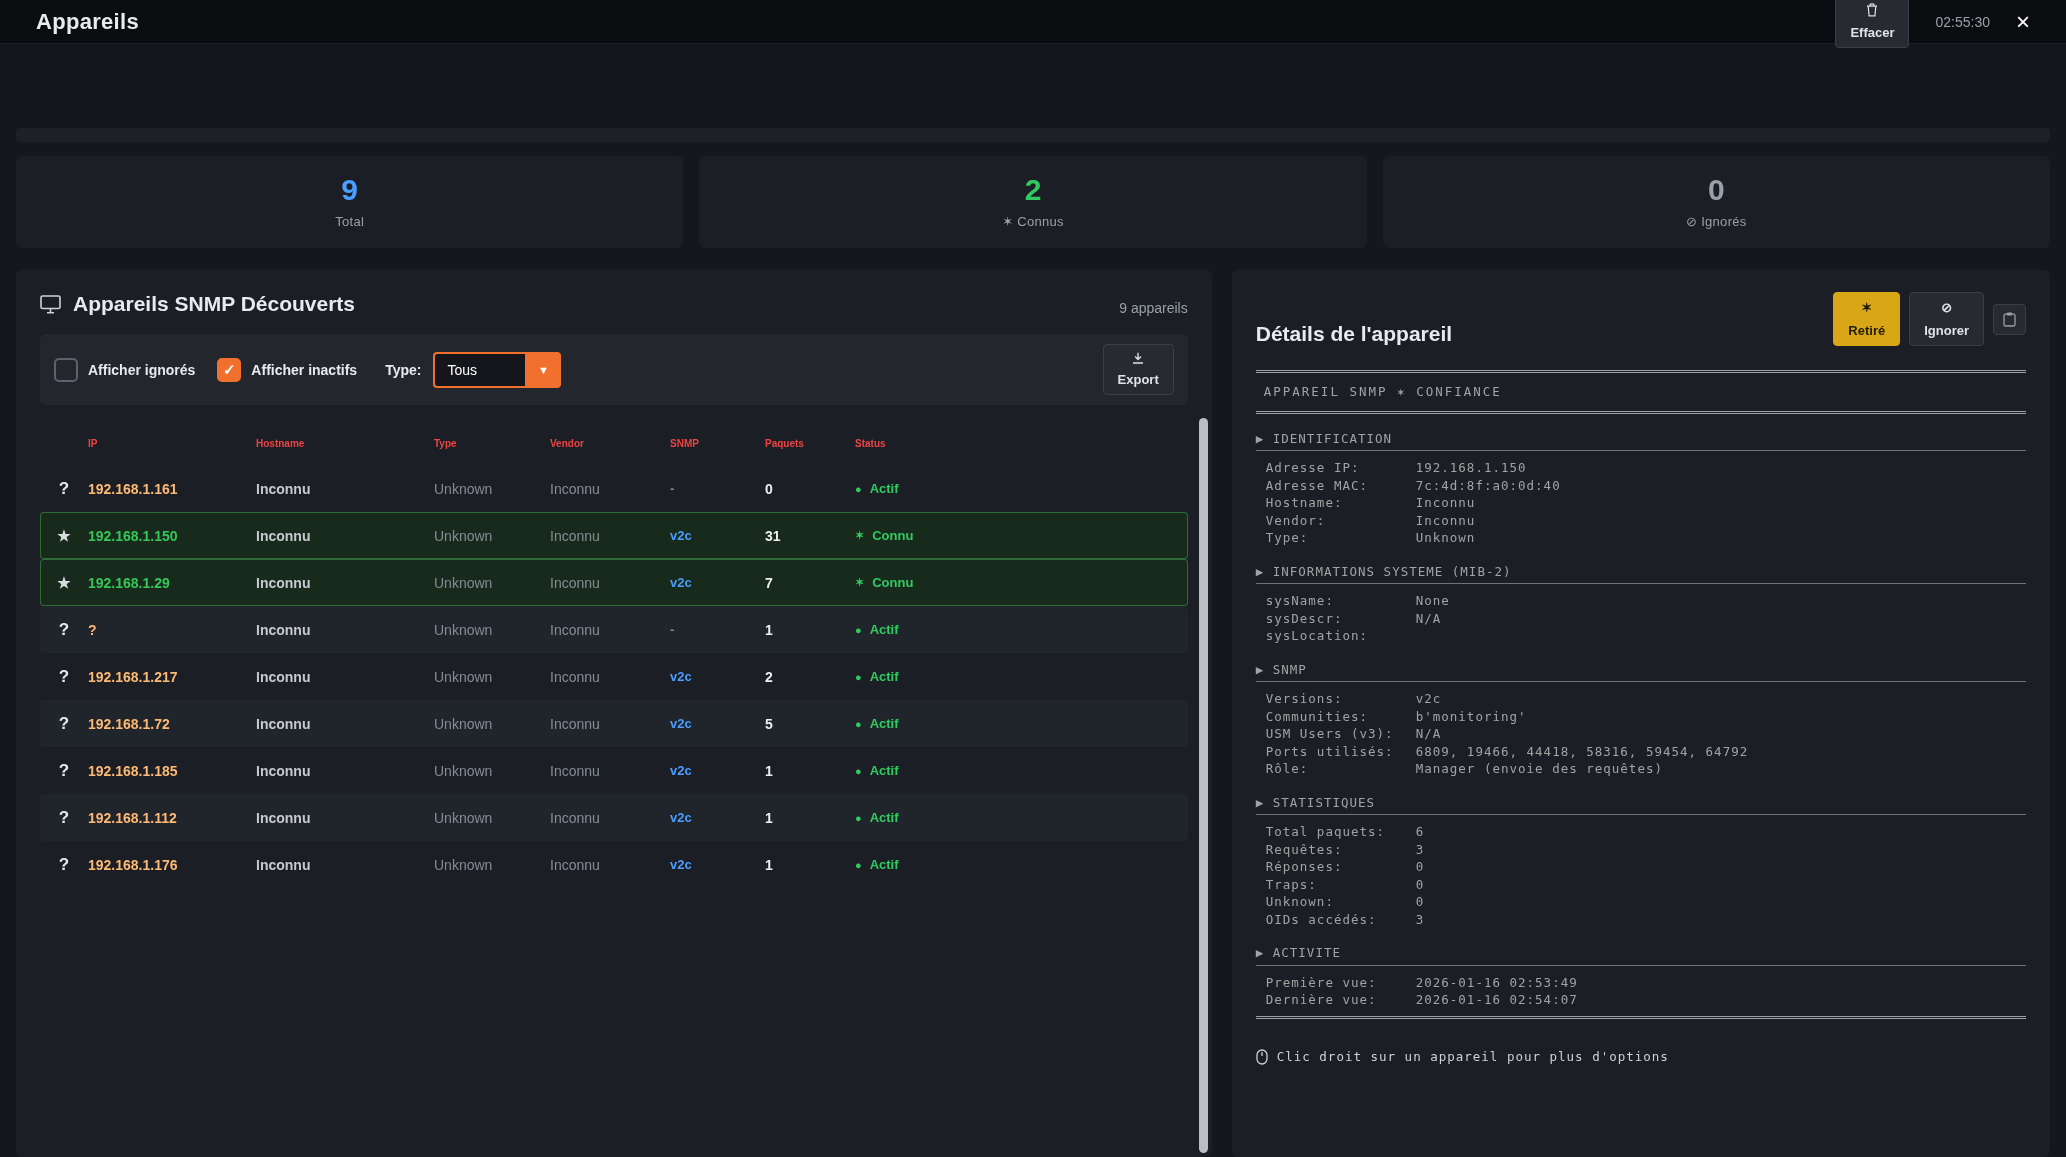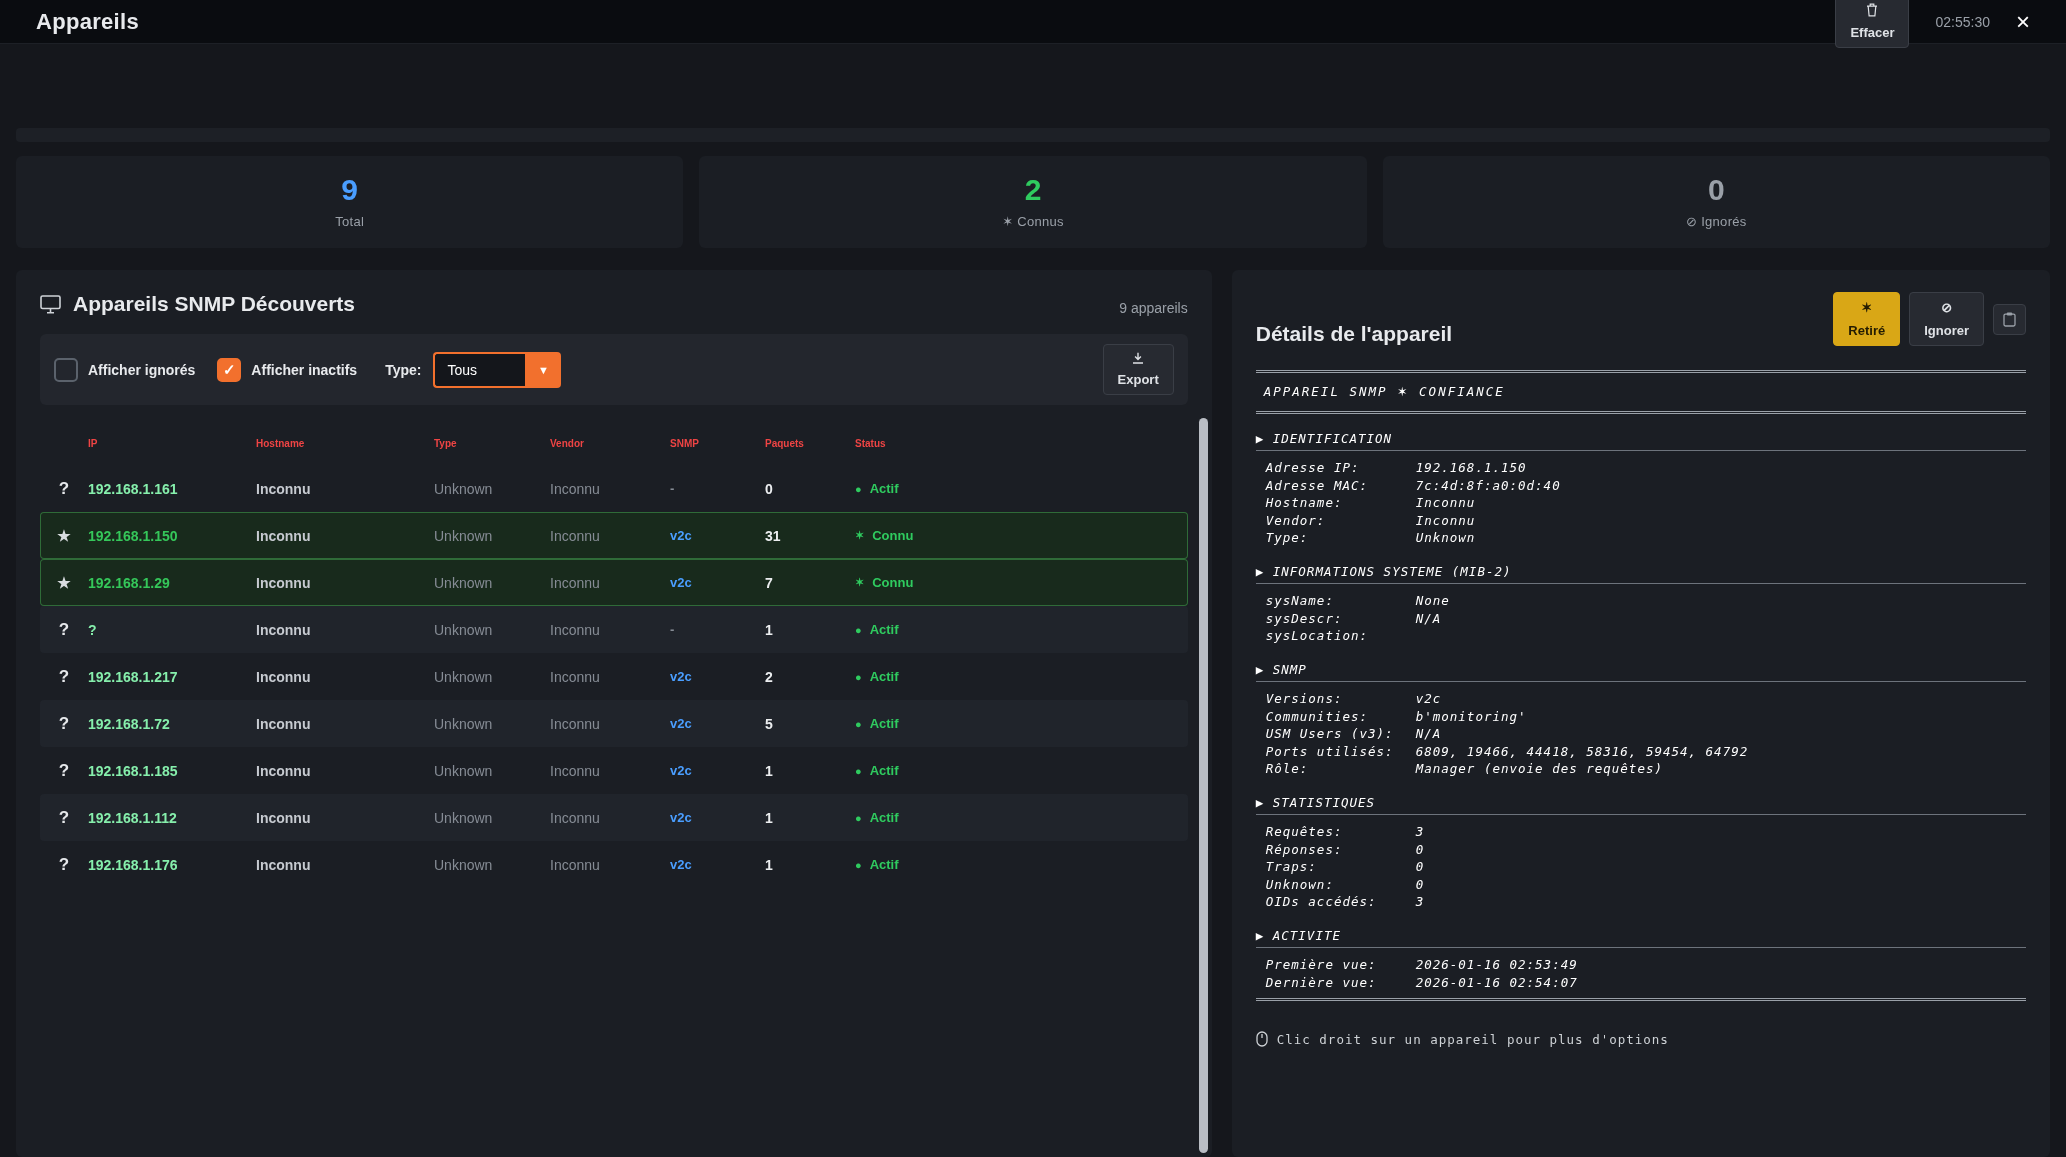--- a/index.html
+++ b/index.html
@@ -86,41 +86,40 @@
     display:grid;
     grid-template-columns:48px 168px 178px 116px 120px 95px 90px 1fr;
     align-items:center;
   }
   .thead { height:44px; color:#ef4444; font-weight:bold; font-size:10px; }
   .trow { height:47px; font-size:14px; border-radius:4px; }
   .trow.alt { background:#20242b; }
   .trow.known { background:#182a1c; box-shadow:inset 0 0 0 1px #2f6b38; }
   .marker { text-align:center; font-weight:bold; font-size:17px; color:#e6e8eb; }
   .marker.star { font-size:15px; color:#d8dbdf; }
-  .cell.ip { font-weight:bold; color:#86efac; }
+  .cell.ip { font-weight:bold; color:#fdba74; }
   .trow.known .cell.ip { color:#35c75a; }
   .cell.host { color:#c6cad0; font-weight:bold; }
   .cell.dim { color:#868c95; }
   .cell.snmp { color:#4a9eff; font-weight:bold; font-size:13px; }
   .cell.snmp.none { color:#868c95; }
   .cell.packets { font-weight:bold; color:#eceef0; }
   .cell.status { display:flex; align-items:center; gap:8px; font-weight:bold; font-size:13px; color:#2fcb5f; }
   .st-ic { font-size:11px; }
   .scrollthumb {
     position:absolute; right:4px; top:148px; bottom:4px; width:9px;
     background:#b9bdc4; border-radius:5px;
   }
 
   
   .term {
     margin-top:24px;
     font-family:"DejaVu Sans Mono","DejaVu Sans", monospace;
     font-size:12.5px; letter-spacing:1px; line-height:1.4;
-    color:#ffffff;
-    font-style:italic;
+    color:#a3a3a3;
   }
   .t-dsep { border-top:3px double #9aa0a8; margin:7px 0; }
   .t-thin { border-top:1px solid #6d737c; margin:3px 0 8px; }
   .t-header { padding:3px 0 3px 8px; letter-spacing:2px; }
   .t-sec { margin-top:16px; }
   .t-row { padding-left:10px; display:flex; }
   .t-label { width:150px; flex:none; }
   .t-value { white-space:pre-wrap; }
   .hint {
     margin-top:30px;
@@ -422,20 +421,24 @@
           <span class="t-label">Ports utilisés:</span>
           <span class="t-value">6809, 19466, 44418, 58316, 59454, 64792</span>
         </div>
         <div class="t-row">
           <span class="t-label">Rôle:</span>
           <span class="t-value">Manager (envoie des requêtes)</span>
         </div>
         <div class="t-sec">▶ STATISTIQUES</div>
         <div class="t-thin"></div>
         <div class="t-row">
+          <span class="t-label">Total paquets:</span>
+          <span class="t-value">6</span>
+        </div>
+        <div class="t-row">
           <span class="t-label">Requêtes:</span>
           <span class="t-value">3</span>
         </div>
         <div class="t-row">
           <span class="t-label">Réponses:</span>
           <span class="t-value">0</span>
         </div>
         <div class="t-row">
           <span class="t-label">Traps:</span>
           <span class="t-value">0</span>

